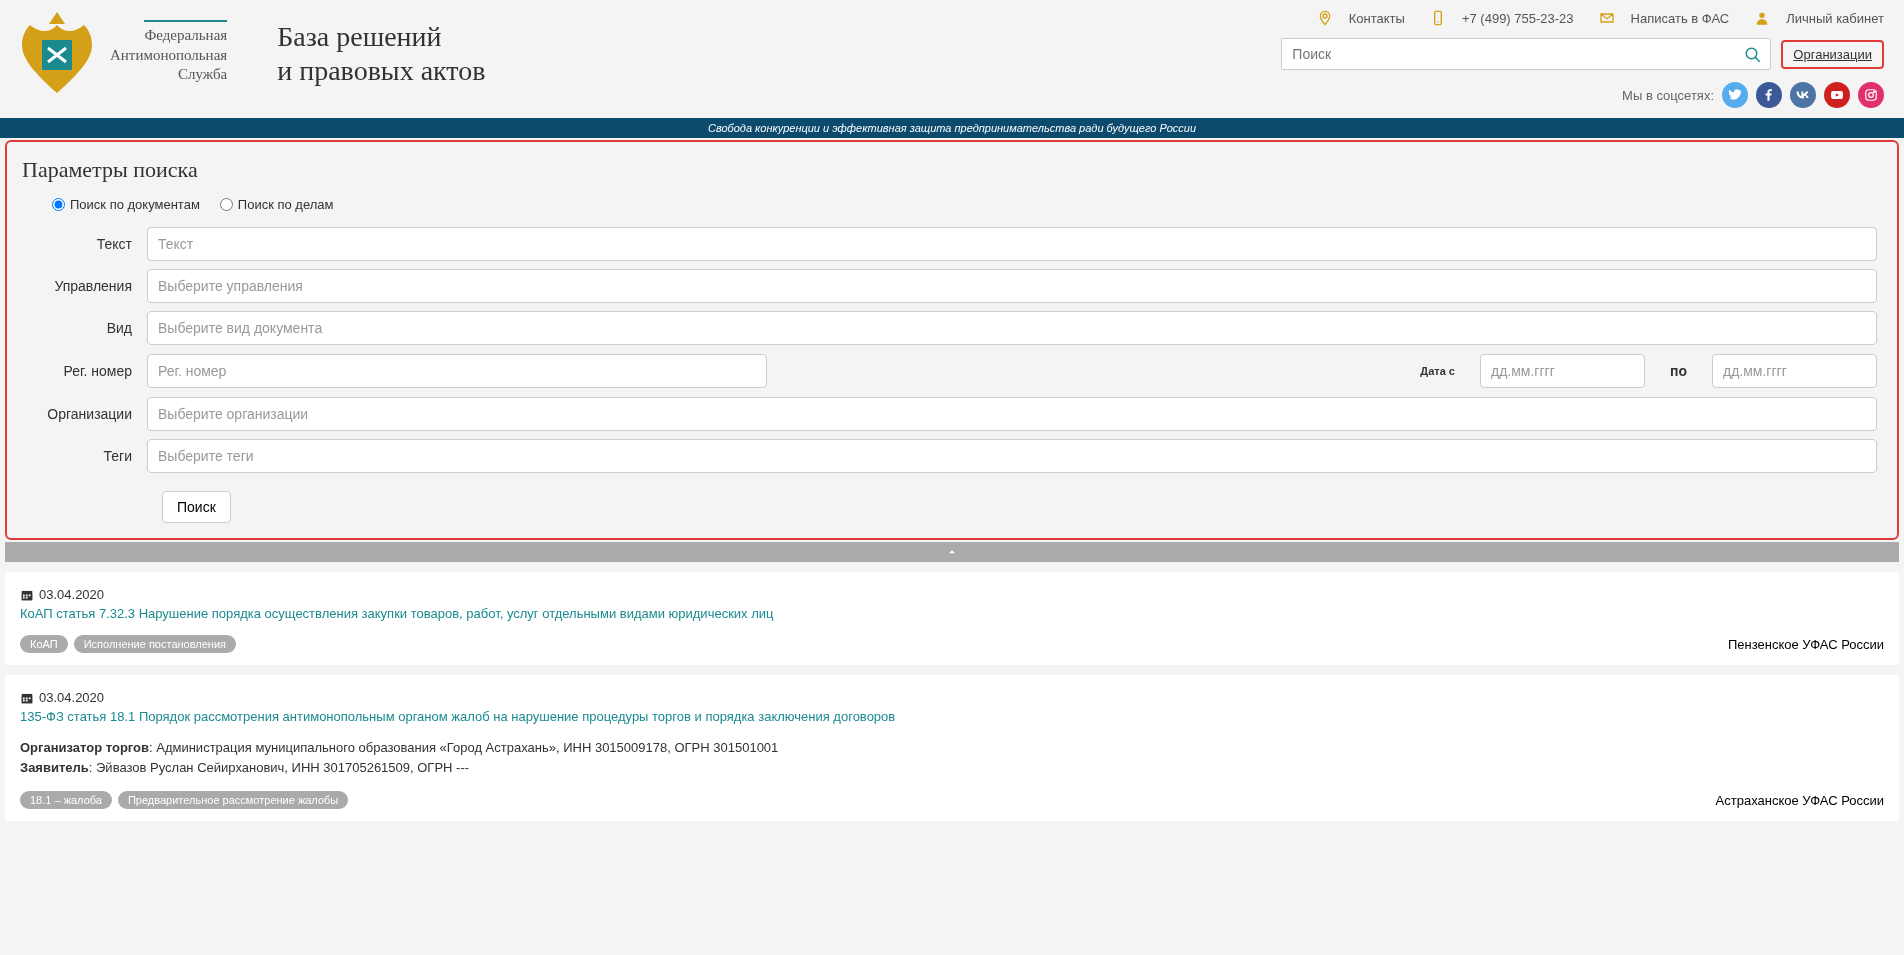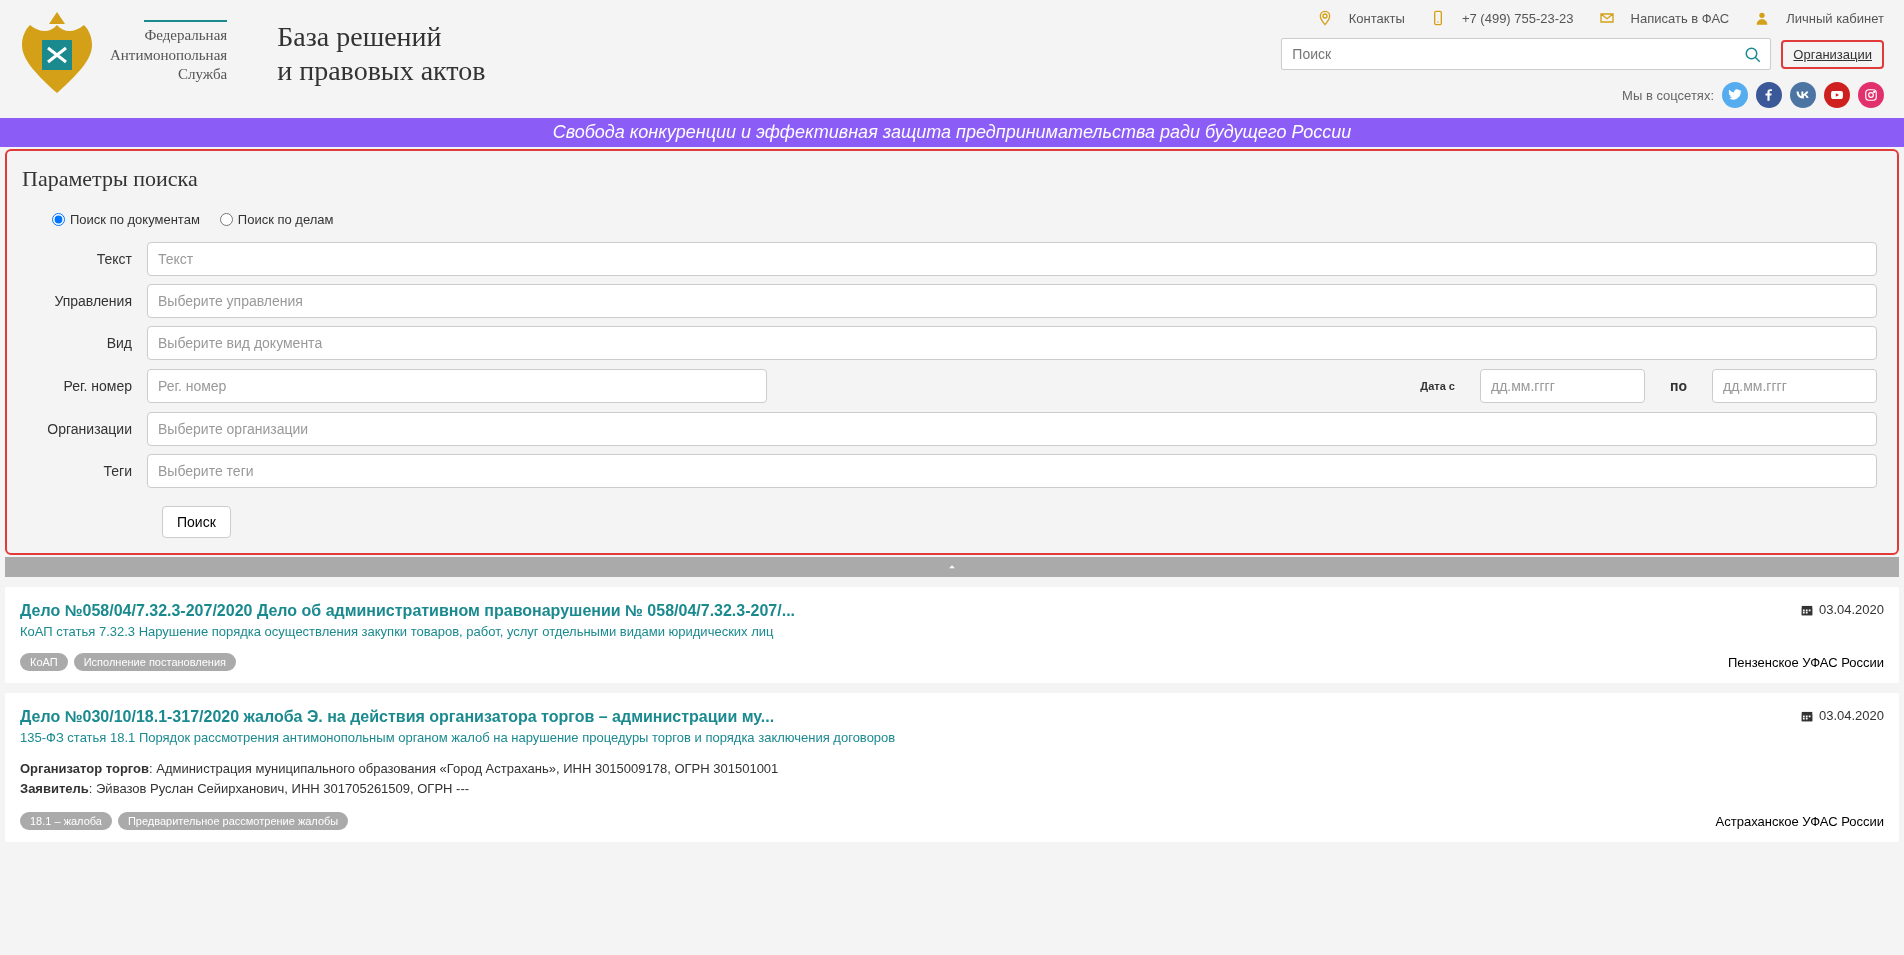--- a/index.html
+++ b/index.html
@@ -16,23 +16,23 @@
 .top-link { display: flex; align-items: center; gap: 16px; color: #555; text-decoration: none; cursor: pointer; }
 .top-link svg { width: 16px; height: 16px; }
 .search-row { display: flex; gap: 10px; align-items: center; }
 .search-box { width: 490px; height: 32px; border: 1px solid #ccc; border-radius: 2px; padding: 0 10px; background: #fff; display: flex; align-items: center; position: relative; }
 .search-box input { border: none; outline: none; width: 100%; font-size: 14px; }
 .search-box .sicon { position: absolute; right: 8px; top: 7px; color: #1a8a8f; }
 .adv-link { color: #333; text-decoration: underline; cursor: pointer; border: 2px solid #e03a3a; padding: 5px 10px; border-radius: 4px; font-size: 13px; }
 .social-row { display: flex; gap: 8px; align-items: center; font-size: 13px; color: #666; }
 .soc-icon { width: 26px; height: 26px; border-radius: 50%; display: flex; align-items: center; justify-content: center; color: #fff; cursor: pointer; }
 .tw { background: #55acee; } .fb { background: #3b5998; } .vk { background: #4c75a3; } .yt { background: #cd201f; } .ig { background: #e1306c; }
-.gold-bar { background: #8b5cf6; color: #fff; font-style: italic; text-align: center; padding: 4px 0; font-size: 18px; }
+.gold-bar { background: #0c4a6e; color: #fff; font-style: italic; text-align: center; padding: 4px 0; font-size: 11px; }
 .search-panel { border: 2px solid #e03a3a; border-radius: 6px; margin: 2px 5px; background: #f4f4f4; padding: 15px 20px 15px 10px; }
-.panel-title { font-family: Georgia, serif; font-size: 22px; color: #333; margin-bottom: 20px; margin-left: 5px; }
+.panel-title { font-family: Georgia, serif; font-size: 22px; color: #333; margin-bottom: 14px; margin-left: 5px; }
 .radio-row { display: flex; gap: 20px; margin-bottom: 15px; margin-left: 35px; font-size: 13px; }
 .radio-row label { display: flex; align-items: center; gap: 5px; cursor: pointer; }
 .form-row { display: flex; align-items: center; margin-bottom: 8px; }
 .form-label { width: 130px; text-align: right; padding-right: 15px; font-size: 14px; color: #333; }
 .form-input { flex: 1; height: 34px; border: 1px solid #ccc; border-radius: 4px; padding: 0 10px; font-size: 14px; color: #333; background: #fff; }
 .form-input::placeholder { color: #999; }
 .reg-row .form-input { flex: 0 0 620px; }
 .date-label { margin: 12px 25px; font-size: 11px; font-weight: bold; }
 .date-label2 { margin: 0 25px; font-size: 14px; font-weight: bold; text-align: right; }
 .date-input { width: 165px; height: 34px; border: 1px solid #ccc; border-radius: 4px; padding: 0 10px; font-size: 14px; background: #fff; }
@@ -198,39 +198,37 @@
 
 <div class="collapse-bar">
   <svg viewBox="0 0 24 24">
       <path fill="#fff" d="M7 14l5-5 5 5z"></path>
     </svg>
 </div>
 
 <div id="results-container">
     <div class="result">
       <div class="result-head">
-        <div class="result-title">Дело №058/04/7.32.3-207/2020 Дело об административном правонарушении № 058/04/7.32.3-207/...</div>
         <div class="result-date"><svg width="14" height="14" viewBox="0 0 24 24">
             <rect x="3" y="5" width="18" height="16" fill="#333"></rect>
             <rect x="3" y="9" width="18" height="12" fill="#333"></rect>
             <path fill="#fff" d="M5 11h3v3H5zm5 0h3v3h-3zm5 0h3v3h-3zM5 15h3v3H5zm5 0h3v3h-3z"></path>
           </svg> 03.04.2020</div>
       </div>
       <div class="result-sub">КоАП статья 7.32.3 Нарушение порядка осуществления закупки товаров, работ, услуг отдельными видами юридических лиц</div>
       <div class="result-foot">
         <div class="tags">
           <span class="tag">КоАП</span>
           <span class="tag">Исполнение постановления</span>
         </div>
         <div class="ufas-link">Пензенское УФАС России</div>
       </div>
     </div>
     <div class="result">
       <div class="result-head">
-        <div class="result-title">Дело №030/10/18.1-317/2020 жалоба Э. на действия организатора торгов – администрации му...</div>
         <div class="result-date"><svg width="14" height="14" viewBox="0 0 24 24">
             <rect x="3" y="5" width="18" height="16" fill="#333"></rect>
             <rect x="3" y="9" width="18" height="12" fill="#333"></rect>
             <path fill="#fff" d="M5 11h3v3H5zm5 0h3v3h-3zm5 0h3v3h-3zM5 15h3v3H5zm5 0h3v3h-3z"></path>
           </svg> 03.04.2020</div>
       </div>
       <div class="result-sub">135-ФЗ статья 18.1 Порядок рассмотрения антимонопольным органом жалоб на нарушение процедуры торгов и порядка заключения договоров</div>
       <div class="result-body">
         <div><b>Организатор торгов</b>: Администрация муниципального образования «Город Астрахань», ИНН 3015009178, ОГРН 301501001</div>
         <div><b>Заявитель</b>: Эйвазов Руслан Сейирханович, ИНН 301705261509, ОГРН ---</div>

